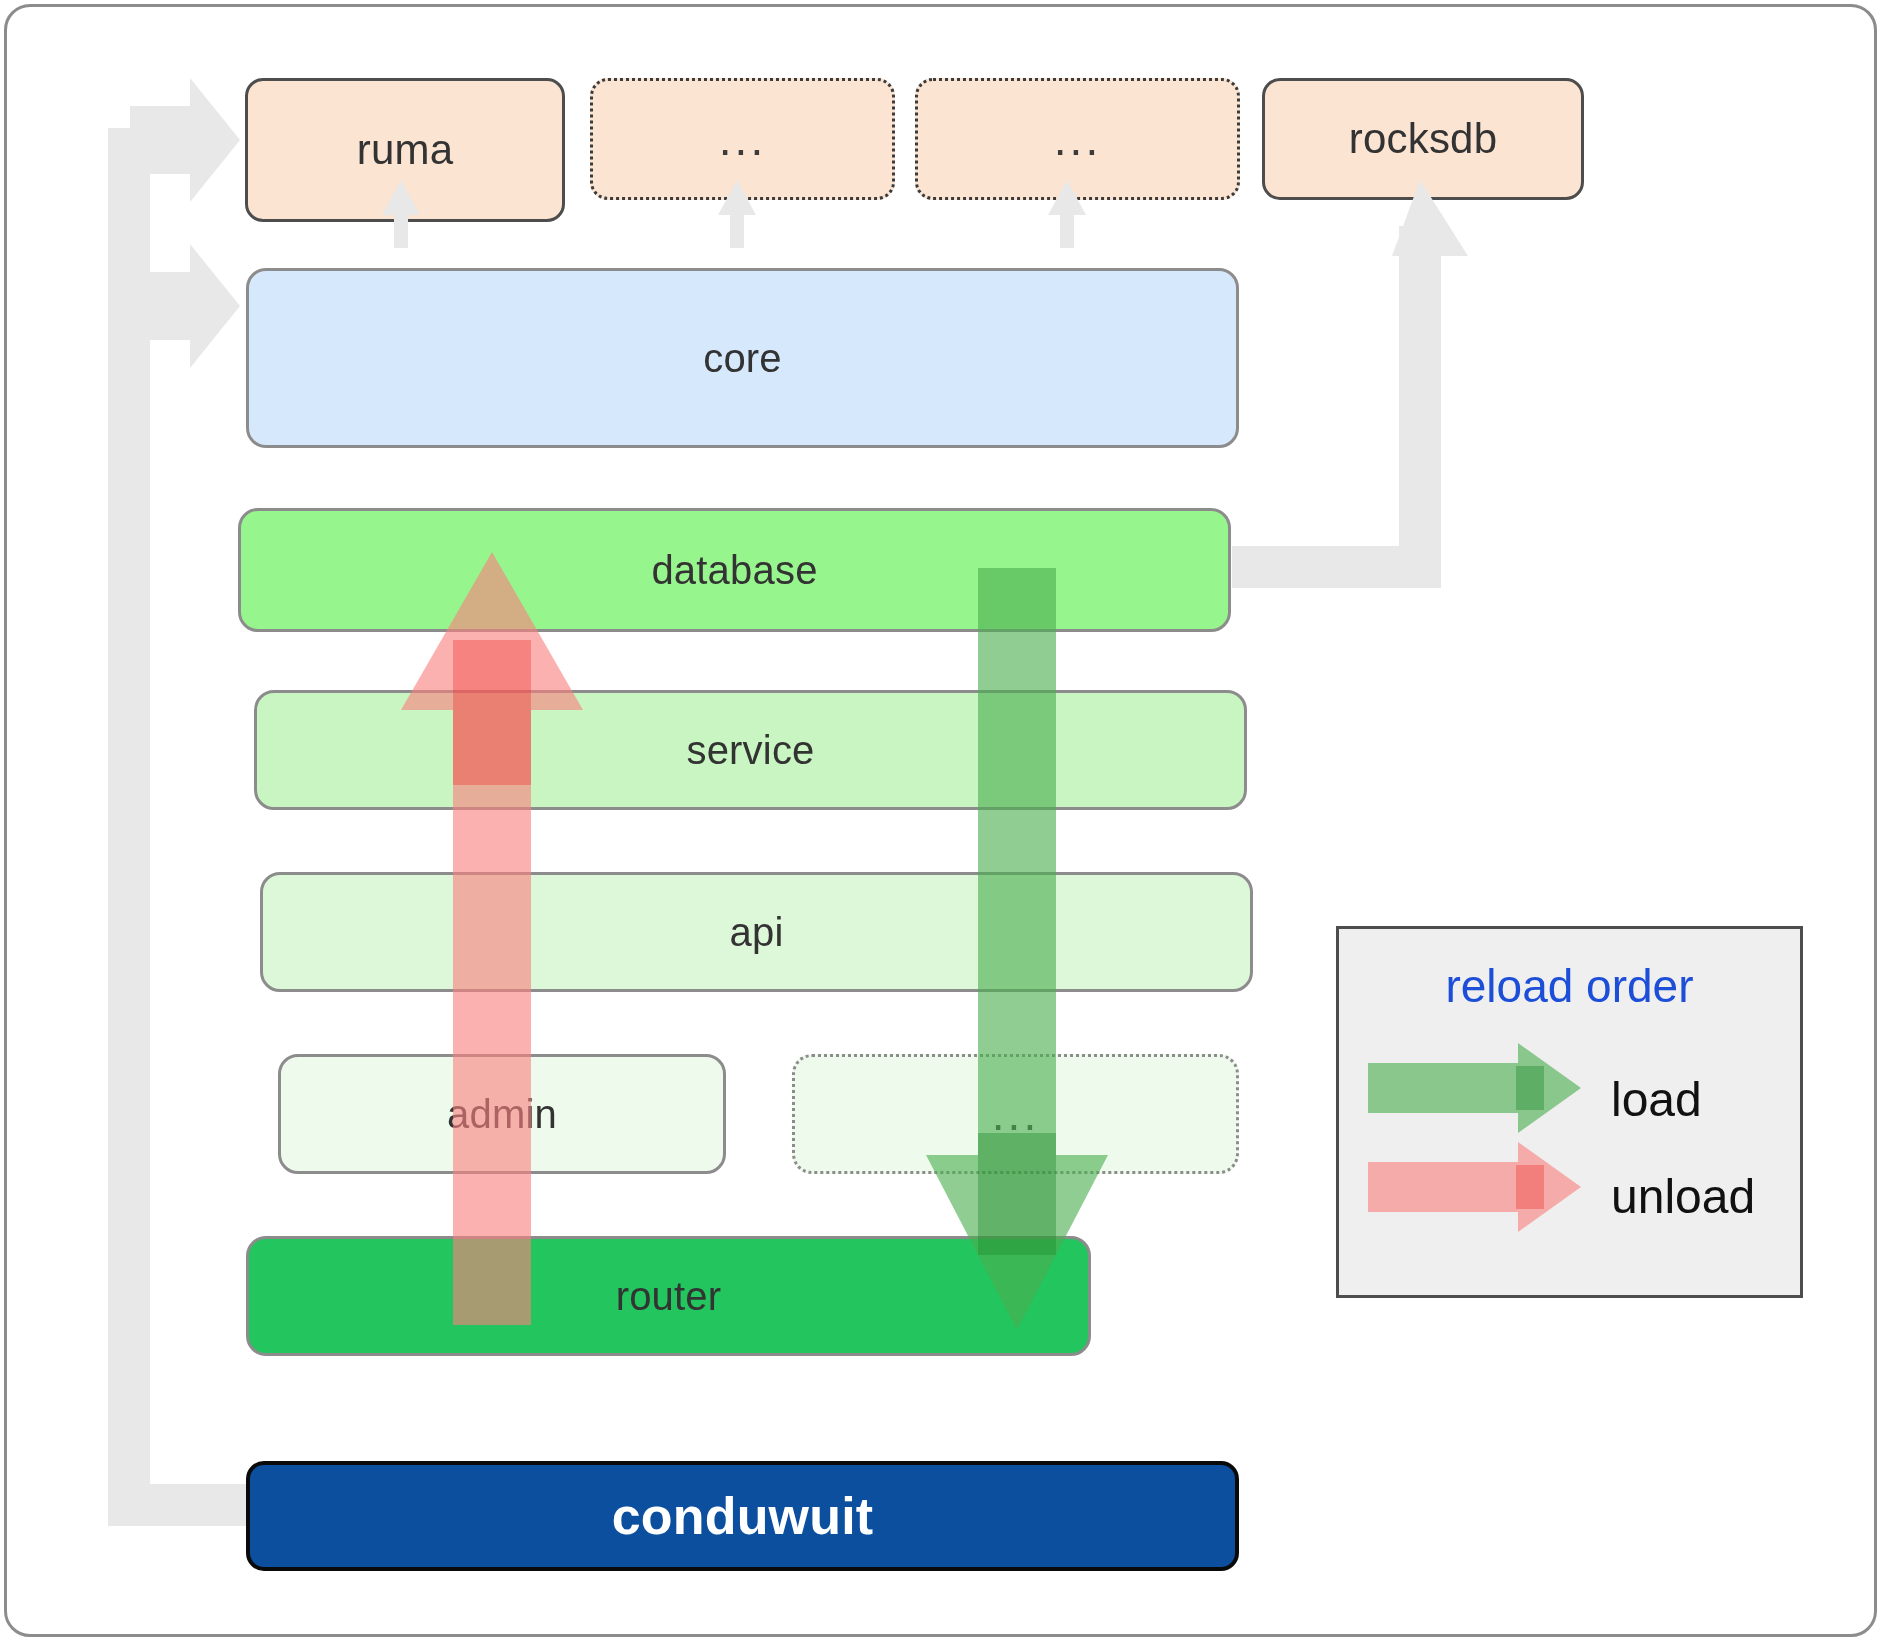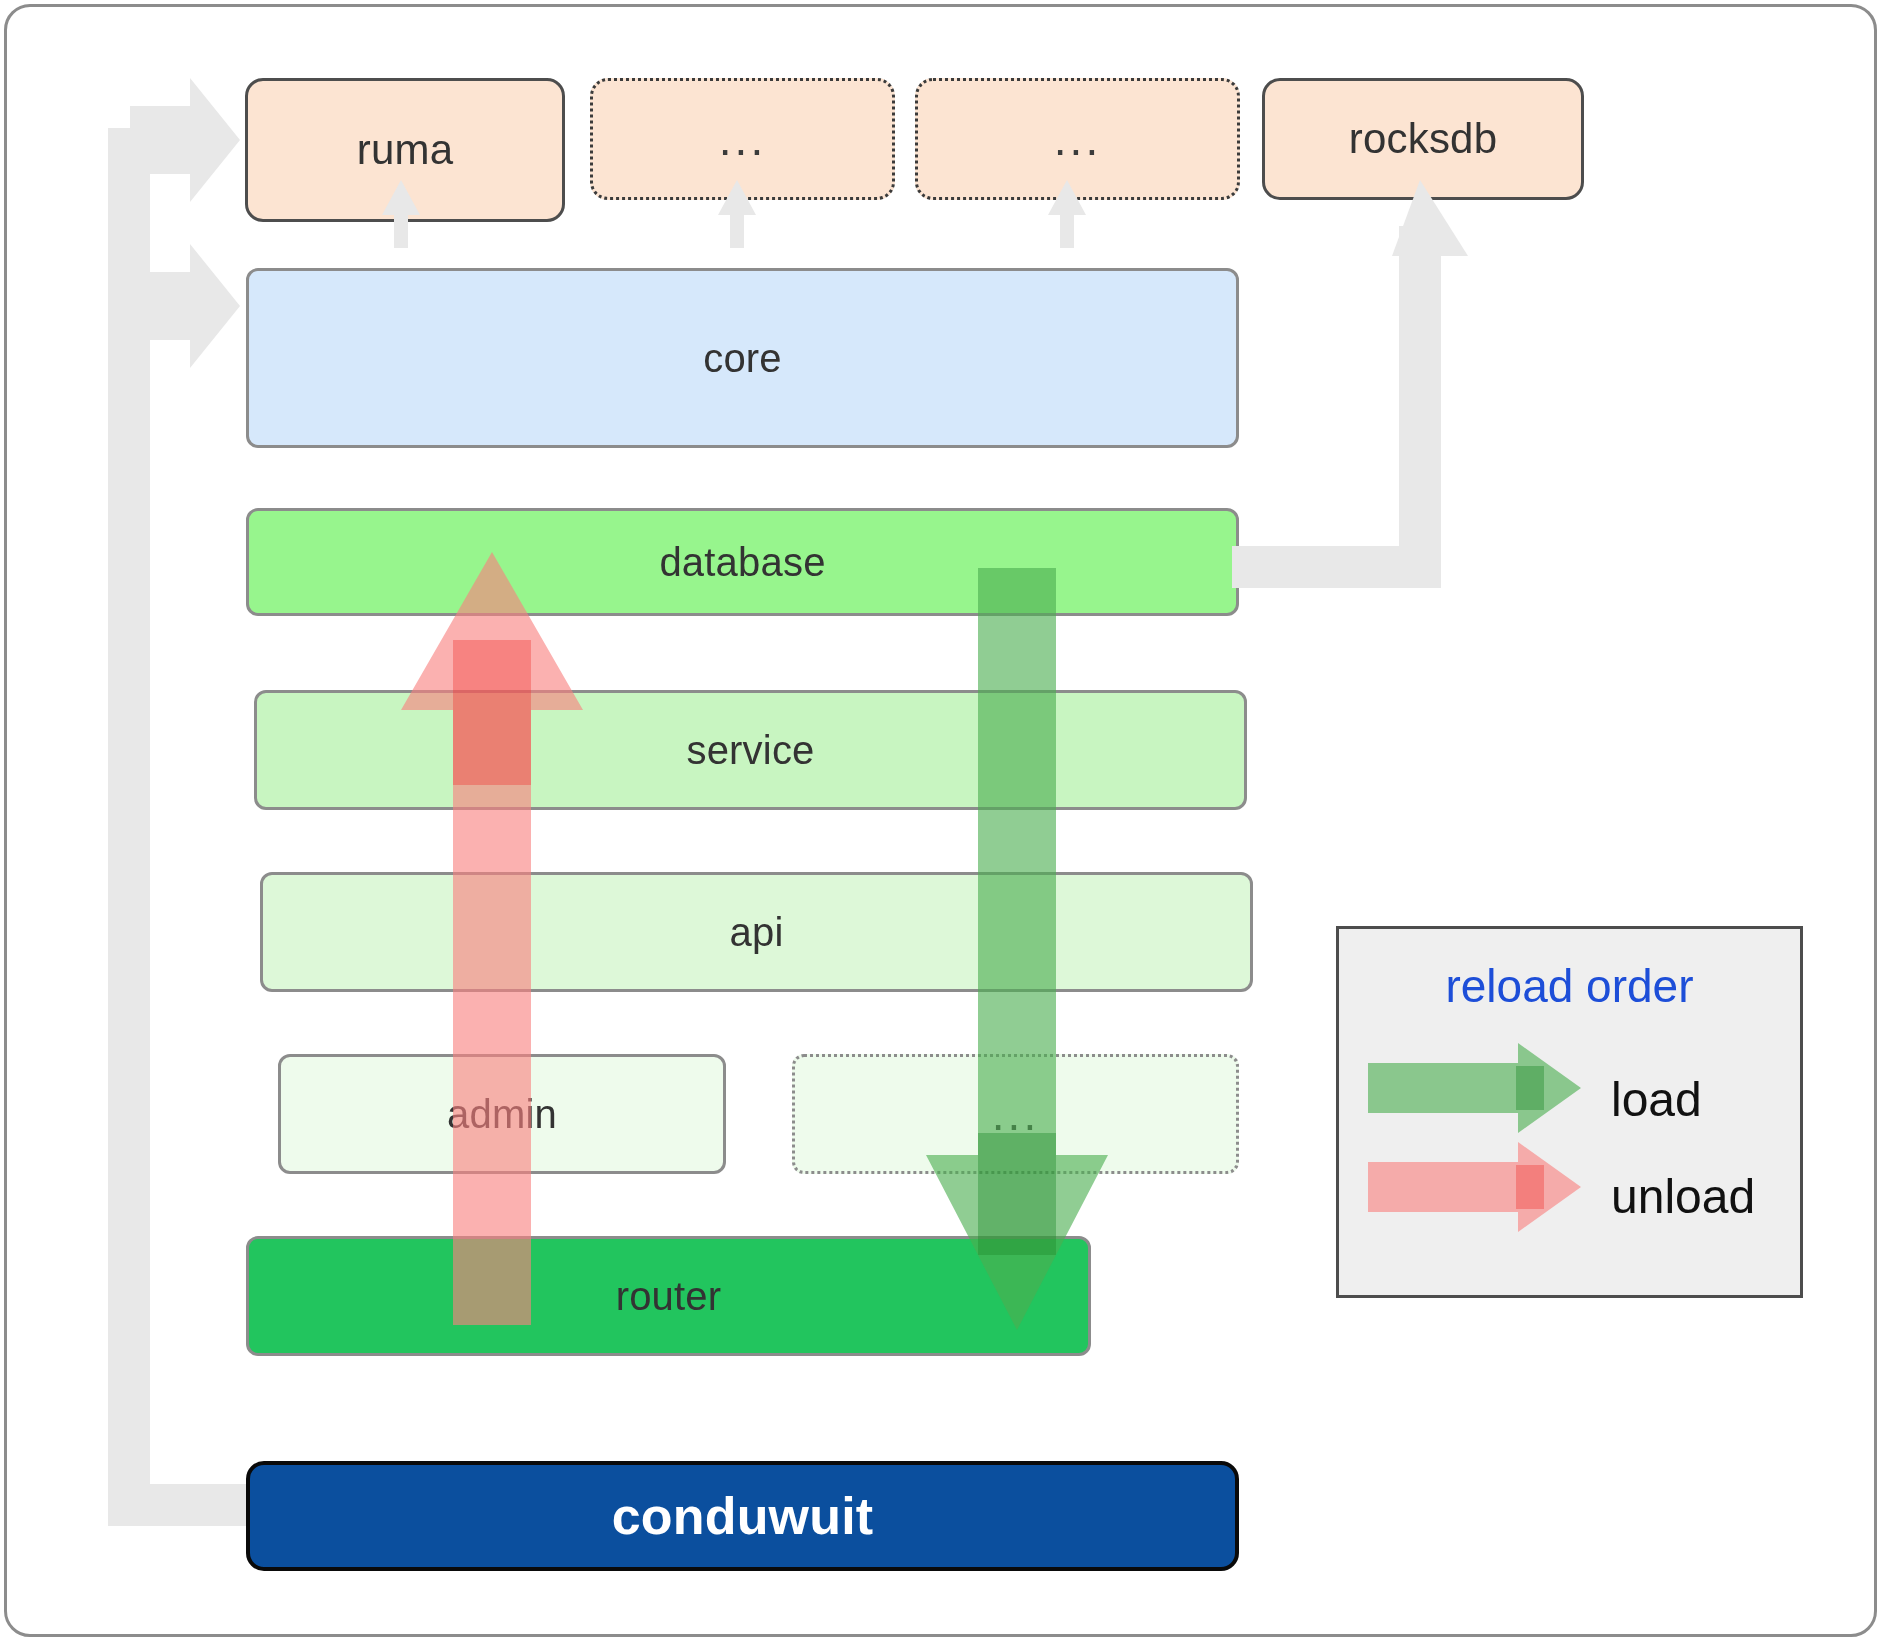--- a/index.html
+++ b/index.html
@@ -46,21 +46,21 @@
     background: #fce4d2;
     border: 3px solid #4d4d4d;
     border-radius: 18px;
     font-size: 42px;
   }
   .node.dep.dotted {
     border: 3px dotted #3b3b3b;
   }
   .node.layer {
     border: 3px solid #8c8c8c;
-    border-radius: 12px;
+    border-radius: 20px;
   }
   .node.layer.dotted {
     border: 3px dotted #8c8c8c;
   }
   .node.root {
     background: #0b4f9e;
     border: 4px solid #0a0a0a;
     border-radius: 18px;
     color: #ffffff;
     font-size: 52px;
@@ -161,21 +161,21 @@
 
   <div class="node dep" style="left:1262px; top:78px; width:322px; height:122px;">
     <span>rocksdb</span>
   </div>
 
   <div class="layers-wrap">
     <div class="node layer" style="left:246px; top:268px; background:#d6e8fb; width:993px; height:180px;">
       <span>core</span>
     </div>
 
-    <div class="node layer" style="left:246px; top:508px; background:#97f58d; width:993px; height:108px;">
+    <div class="node layer" style="left:238px; top:508px; background:#97f58d; width:993px; height:124px;">
       <span>database</span>
     </div>
 
     <div class="node layer" style="left:246px; top:690px; background:#c8f5c1; width:993px; height:120px;margin-left:8px;">
       <span>service</span>
     </div>
 
     <div class="node layer" style="left:260px; top:872px; background:#ddf8d8; width:993px; height:120px;">
       <span>api</span>
     </div>

